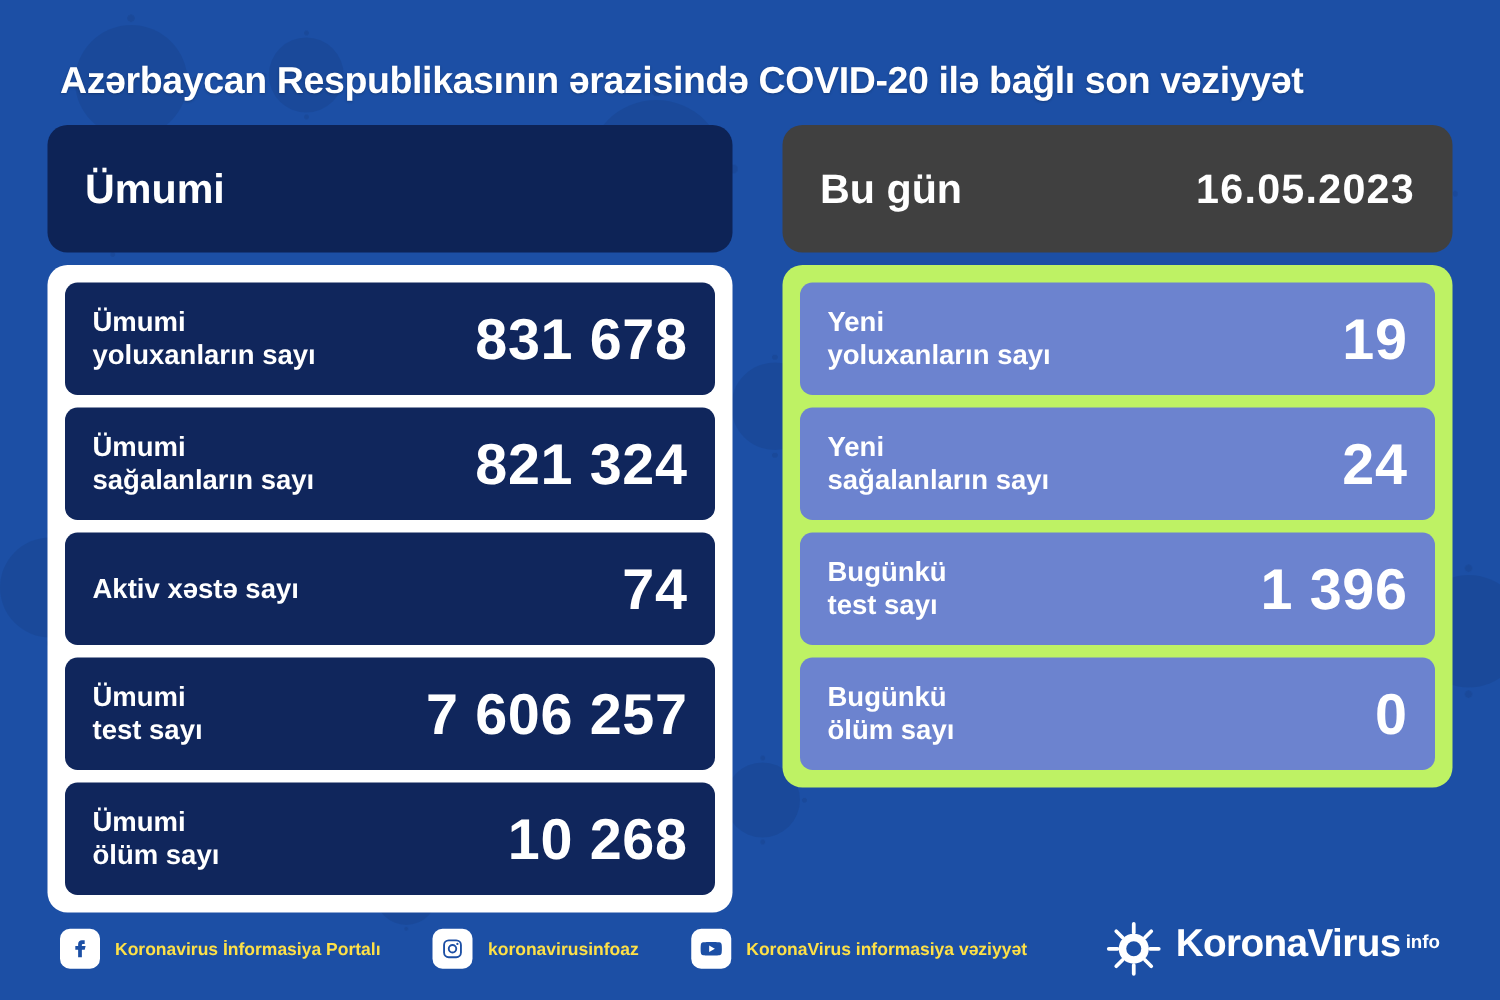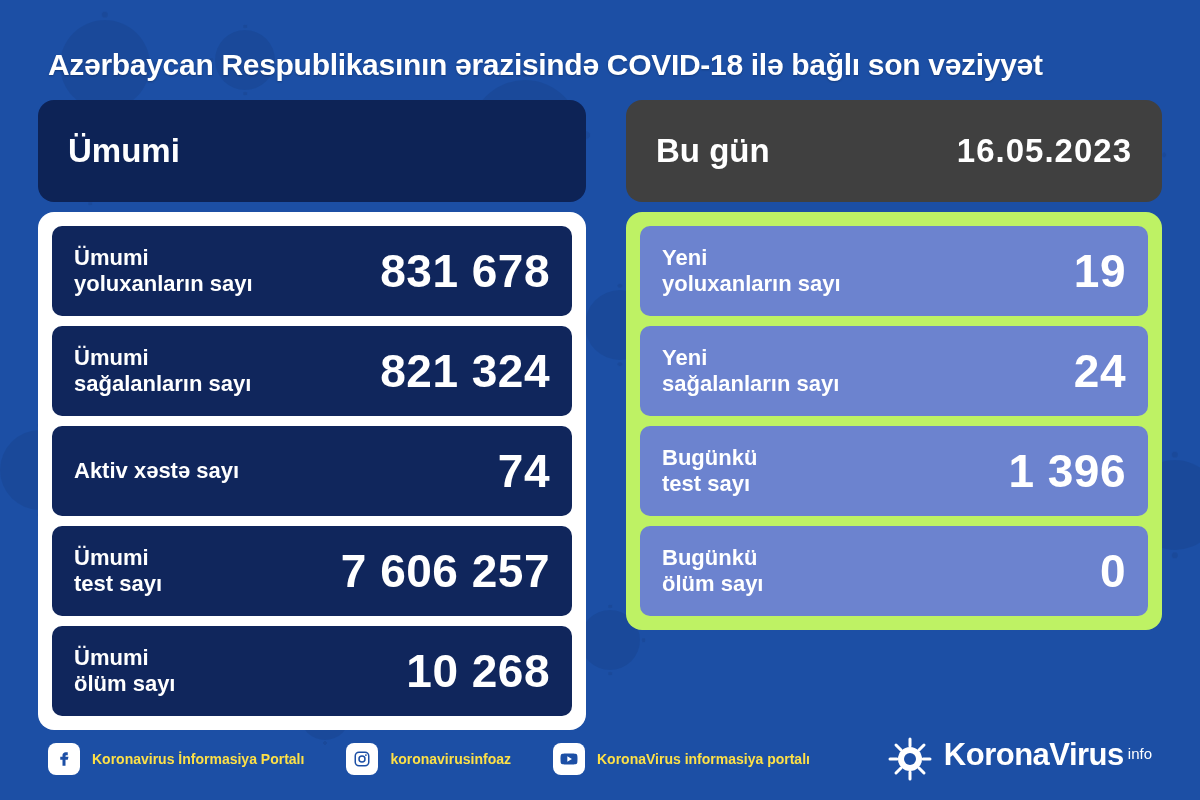--- a/index.html
+++ b/index.html
@@ -153,21 +153,21 @@
   }
   .brand-text {
     color: #ffffff;
     font-size: 31px;
     font-weight: bold;
     letter-spacing: -0.5px;
   }
   .brand-sup {
     color: #ffffff;
     font-size: 15px;
-    font-weight: normal;
+    font-weight: bold;
     align-self: flex-start;
     margin-top: 8px;
     margin-left: -8px;
   }
 </style>
 </head>
 <body>
 
 <div class="bg">
   <div class="virus" style="left:60px;  top:20px;  width:90px;  height:90px;"></div>
@@ -177,21 +177,21 @@
   <div class="virus" style="left:585px; top:290px; width:70px;  height:70px;"></div>
   <div class="virus" style="left:0px;   top:430px; width:80px;  height:80px;"></div>
   <div class="virus" style="left:1130px;top:460px; width:90px;  height:90px;"></div>
   <div class="virus" style="left:580px; top:610px; width:60px;  height:60px;"></div>
   <div class="virus" style="left:1090px;top:120px; width:70px;  height:70px;"></div>
   <div class="virus" style="left:300px; top:690px; width:50px;  height:50px;"></div>
 </div>
 
 <div class="page">
 
-  <div class="title">Azərbaycan Respublikasının ərazisində COVID-18 ilə bağlı son vəziyyət</div>
+  <div class="title">Azərbaycan Respublikasının ərazisində COVID-20 ilə bağlı son vəziyyət</div>
 
   <div class="columns">
 
     <div class="col left">
       <div class="card-head head-total">
         <span>Ümumi</span>
       </div>
       <div class="card-body body-total">
 
         <div class="row row-total">
@@ -283,21 +283,21 @@
       </span>
       <span class="social-label">koronavirusinfoaz</span>
     </div>
 
     <div class="social">
       <span class="ico">
         <svg width="20" height="20" viewBox="0 0 24 24" fill="#1c4fa5">
             <path d="M22 8.2c-.2-1.5-.8-2.2-2.3-2.4C17.7 5.5 12 5.5 12 5.5s-5.7 0-7.7.3C2.8 6 2.2 6.7 2 8.2 1.8 9.7 1.8 12 1.8 12s0 2.3.2 3.8c.2 1.5.8 2.2 2.3 2.4 2 .3 7.7.3 7.7.3s5.7 0 7.7-.3c1.5-.2 2.1-.9 2.3-2.4.2-1.5.2-3.8.2-3.8s0-2.3-.2-3.8zM10 15.2V8.8l5.5 3.2-5.5 3.2z"></path>
           </svg>
       </span>
-      <span class="social-label">KoronaVirus informasiya portalı</span>
+      <span class="social-label">KoronaVirus informasiya vəziyyət</span>
     </div>
 
     <div class="brand">
       <span class="brand-mark">
         <svg width="44" height="44" viewBox="0 0 44 44">
           <circle cx="22" cy="22" r="12" fill="#ffffff"></circle>
           <circle cx="22" cy="22" r="6" fill="#1c4fa5"></circle>
           <g stroke="#ffffff" stroke-width="3" stroke-linecap="round">
             <line x1="22" y1="2" x2="22" y2="9"></line>
             <line x1="22" y1="35" x2="22" y2="42"></line>

